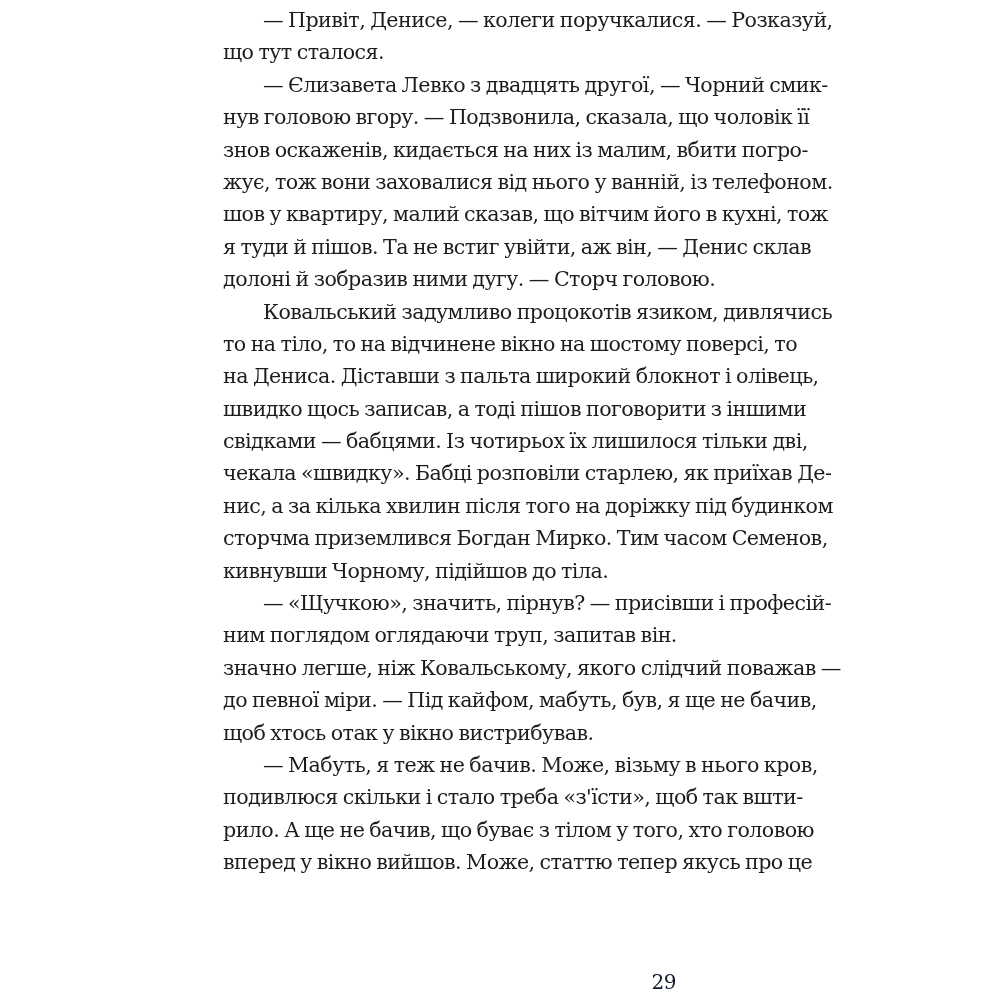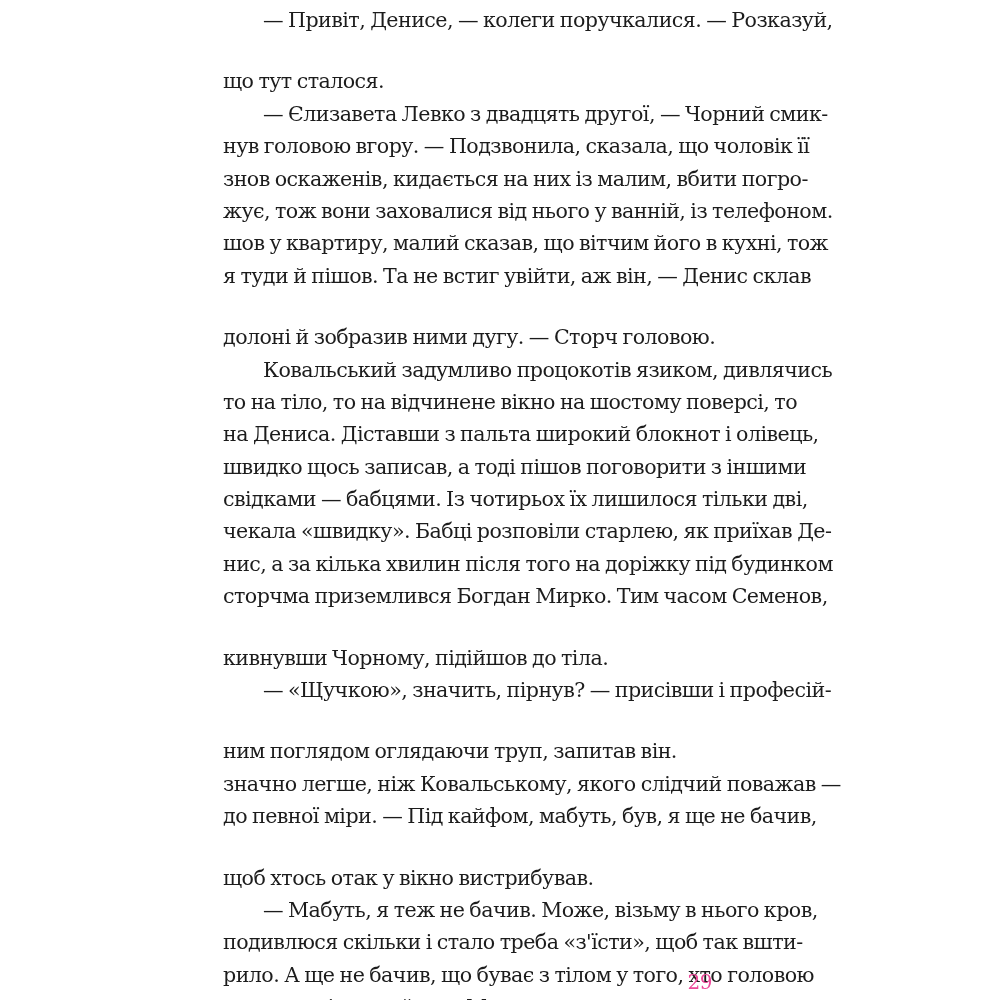--- a/index.html
+++ b/index.html
@@ -13,21 +13,20 @@
       position: relative;
       overflow: hidden;
     }
     .page {
       position: absolute;
       left: 0;
       top: 0;
       width: 902px;
       height: 1000px;
       background: #ffffff;
-      padding-left: 36px;
     }
     .text-block {
       position: absolute;
       left: 223px;
       top: 4px;
       width: 552px;
       font-family: "DejaVu Serif", "Liberation Serif", serif;
       font-size: 20.6px;
       color: #1c1c1c;
       letter-spacing: -0.55px;
@@ -36,32 +35,31 @@
     .line {
       height: 32.4px;
       line-height: 32.4px;
       white-space: nowrap;
       text-align: justify;
       text-align-last: justify;
       display: block;
     }
     .line.last {
       text-align-last: left;
-      margin-top: 29px;
     }
     .line.indent {
       padding-left: 40px;
     }
     .page-number {
       position: absolute;
       right: 226px;
       top: 970px;
       font-family: "DejaVu Serif", "Liberation Serif", serif;
       font-size: 20px;
-      color: #ec4899;
+      color: #0f172a;
       letter-spacing: -0.5px;
     }
   </style>
 </head>
 <body>
 
 <div class="page">
   <div class="text-block">
 
     <div>

